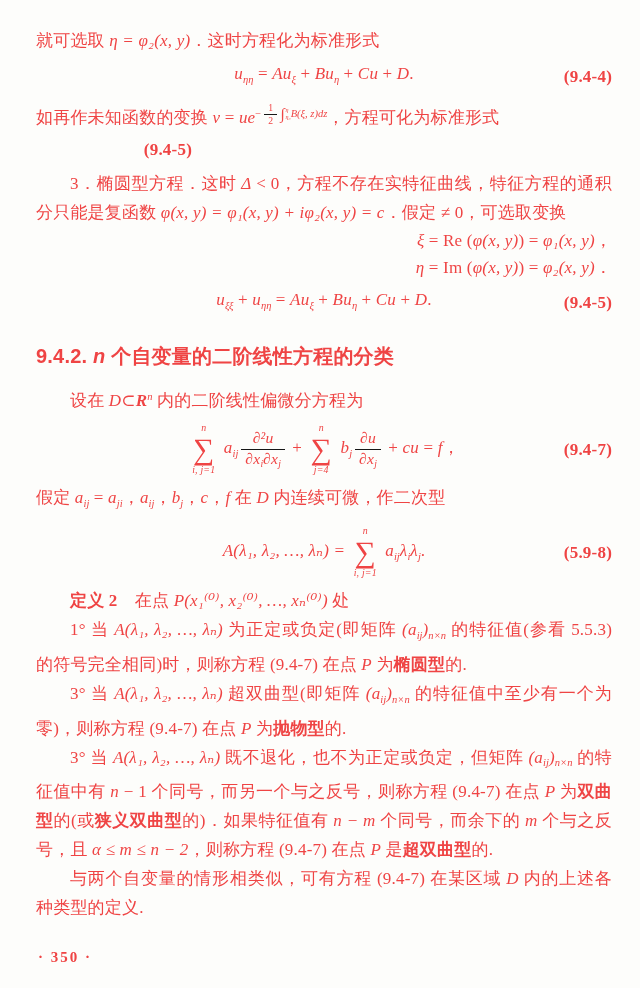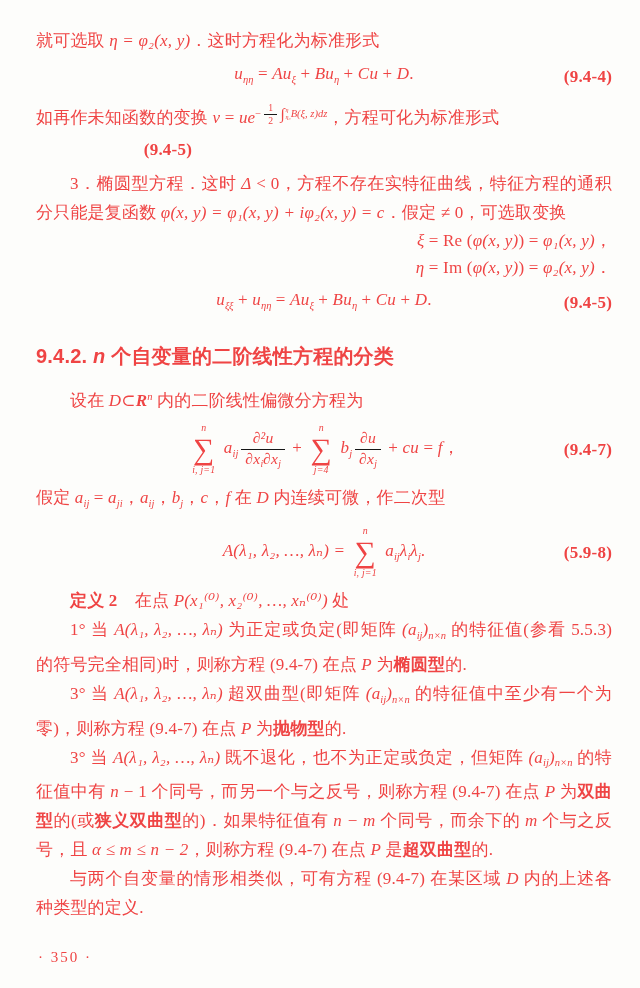--- a/index.html
+++ b/index.html
@@ -48,21 +48,21 @@
   .ints .isym { font-size:150%; line-height:1; }
   .ints .lcol { display:inline-flex; flex-direction:column; margin-left:1px; }
 
   .h942 {
     font-family:"Liberation Sans","DejaVu Sans",sans-serif;
     font-weight:bold; font-size:20px; line-height:28px;
     margin:22px 0 12px;
   }
   .pageno {
     position:absolute; left:38px; bottom:16px;
-    font-weight:normal; font-size:15px; letter-spacing:2px;
+    font-weight:bold; font-size:15px; letter-spacing:2px;
   }
 </style>
 </head>
 <body>
 
 <div class="page">
 
   <p class="p"><span>就可选取 </span><span class="it">η = φ₂(x, y)</span><span>．这时方程化为标准形式</span></p>
 
   <div class="eq">

